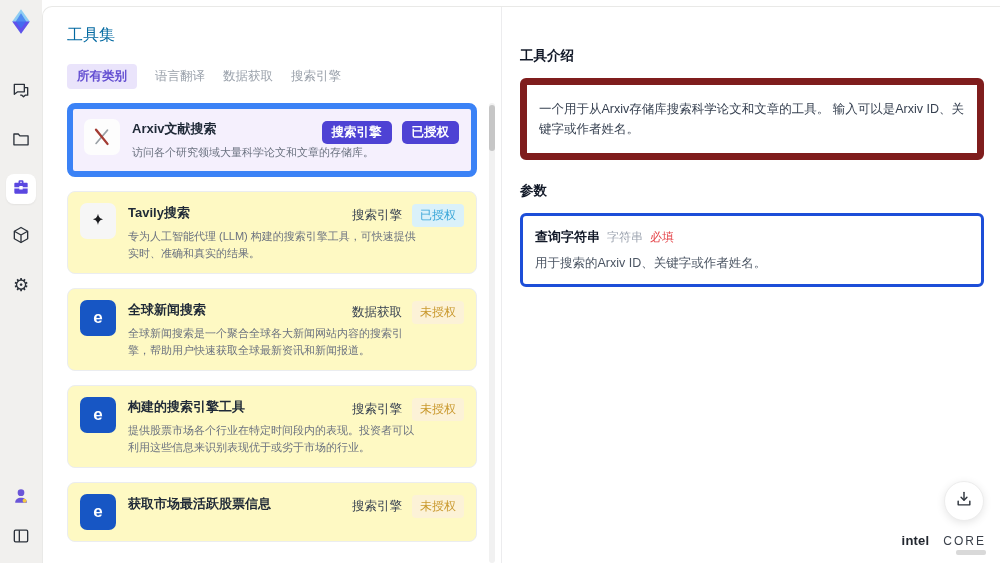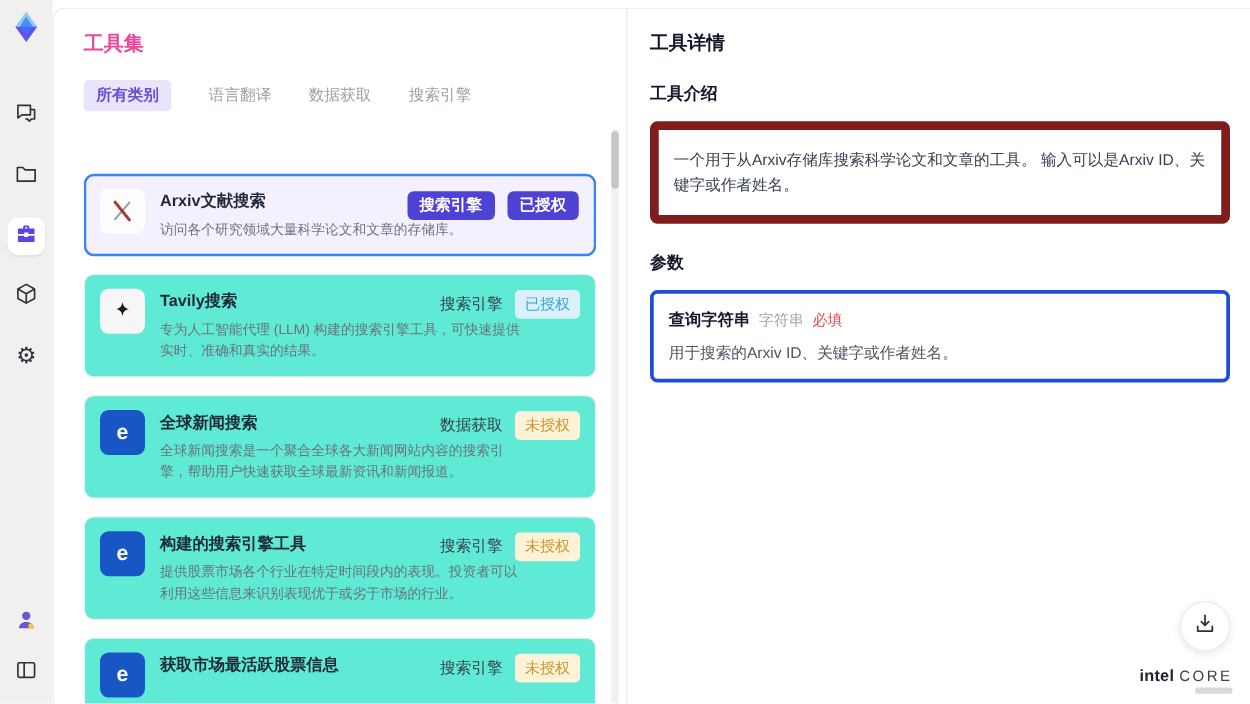--- a/index.html
+++ b/index.html
@@ -18,29 +18,29 @@
   .gear-glyph { font-size:18px; line-height:1; color:#2c323b; }
   .sidebar-bottom { margin-top:auto; display:flex; flex-direction:column; gap:10px; align-items:center; }
 
   
   .main { flex:1; margin-top:6px; background:#fff; border-top:1px solid #e9e9e7;
     border-left:1px solid #e9e9e7; border-top-left-radius:10px; display:flex;
     height:557px; overflow:hidden; }
 
   
   .tools-panel { width:458px; flex:0 0 458px; padding:18px 24px 0 24px; position:relative; }
-  .panel-title { font-size:16px; font-weight:bold; color:#ec4899; }
-  .tabs { display:flex; align-items:center; gap:30px; margin-top:18px; }
+  .panel-title { font-size:16px; font-weight:normal; color:#0369a1; }
+  .tabs { display:flex; align-items:center; gap:18px; margin-top:18px; }
   .tab { font-size:12.5px; color:#9aa1ab; cursor:pointer; padding:4px 0; white-space:nowrap; }
   .tab.active { background:#eae4fb; color:#6550d2; padding:4px 10px; border-radius:4px; font-weight:bold; }
   .tool-list { margin-top:14px; height:460px; overflow:hidden; }
 
-  .card { position:relative; display:flex; gap:12px; background:#5eead4;
+  .card { position:relative; display:flex; gap:12px; background:#fef9c3;
     border:1px solid #ebedf0; border-radius:8px; padding:11px 12px; margin-bottom:14px; cursor:pointer; }
-  .card.selected { background:#f5f0fd; border:2px solid #3b82f6; padding:10px 11px;margin-top:36px; }
+  .card.selected { background:#f5f0fd; border:6px solid #3b82f6; padding:10px 11px; }
   .card-icon { width:36px; height:36px; flex:0 0 36px; border-radius:7px;
     display:flex; align-items:center; justify-content:center; background:#f6f6f6; overflow:hidden; }
   .card-icon.icon-arxiv { background:#fdfdfd; }
   .card-icon.icon-news { background:#1756c4; color:#fff; font-weight:bold; font-size:17px; }
   .card-body { flex:1; min-width:0; padding-top:1px; }
   .card-title { font-size:13px; font-weight:bold; color:#1f2937; margin-bottom:6px; }
   .card-desc { font-size:11px; color:#6b7280; line-height:1.55; max-width:296px; }
   .card-badges { position:absolute; top:12px; right:12px; display:flex; align-items:center; gap:10px; }
   .badge-cat { font-size:12.5px; color:#374151; }
   .badge-status { font-size:12px; padding:3px 8px; border-radius:4px; }
@@ -67,21 +67,21 @@
   .param-name { font-size:13px; font-weight:bold; color:#111827; }
   .param-type { font-size:12px; color:#9ca3af; }
   .param-required { font-size:12px; color:#e5484d; }
   .param-desc { margin-top:9px; font-size:12.5px; color:#4b5563; }
 
   .download-fab { position:absolute; right:16px; bottom:42px; width:40px; height:40px;
     border-radius:50%; background:#fff; border:1px solid #ededed;
     box-shadow:0 2px 8px rgba(0,0,0,.10); display:flex; align-items:center;
     justify-content:center; cursor:pointer; }
   .intel-logo { position:absolute; right:14px; bottom:8px; text-align:right; }
-  .intel-row { display:flex; align-items:baseline; gap:4px; justify-content:flex-end; }
+  .intel-row { display:flex; align-items:baseline; gap:14px; justify-content:flex-end; }
   .intel-word { font-size:13px; font-weight:bold; color:#21262e; letter-spacing:.2px; }
   .core-word { font-size:12px; color:#3a404a; letter-spacing:2px; font-weight:normal; }
   .intel-ultra-mark { margin:2px 0 0 auto; width:30px; height:5px; background:#d9d9d9; border-radius:2px; }
 </style>
 </head>
 <body>
 
 <div class="app">
 
   <div class="sidebar">
@@ -216,21 +216,20 @@
       <span class="badge-status auth-no">未授权</span>
     </div>
   </div>
         </div>
       <div class="scrollbar">
         <div class="scroll-thumb"></div>
       </div>
     </div>
 
     <div class="details-panel">
-      <div class="details-title">工具详情</div>
       <div class="section-h">工具介绍</div>
       <div class="info-box">一个用于从Arxiv存储库搜索科学论文和文章的工具。 输入可以是Arxiv ID、关键字或作者姓名。</div>
       <div class="section-h">参数</div>
       <div class="param-box">
         <div class="param-head">
           <span class="param-name">查询字符串</span>
           <span class="param-type">字符串</span>
           <span class="param-required">必填</span>
         </div>
         <div class="param-desc">用于搜索的Arxiv ID、关键字或作者姓名。</div>

